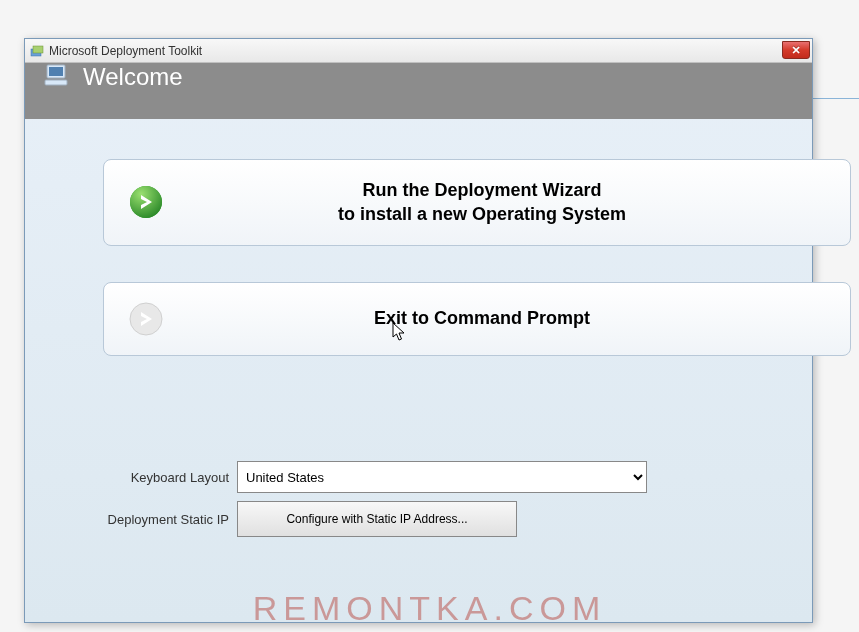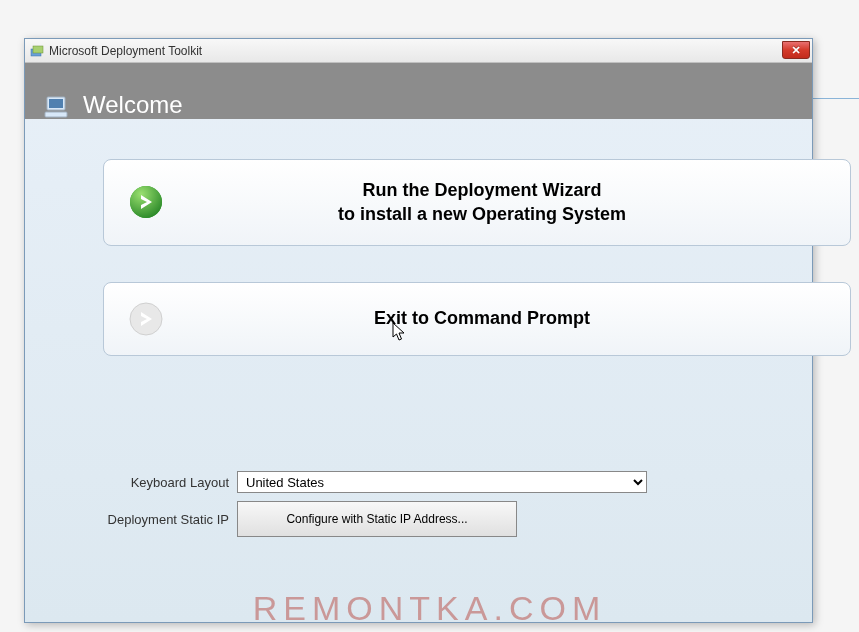--- a/index.html
+++ b/index.html
@@ -67,21 +67,21 @@
     .close-x {
       color: white;
       font-size: 11px;
       font-weight: bold;
       text-shadow: 0 -1px 0 rgba(0,0,0,0.3);
     }
     .header-bar {
       height: 56px;
       background: #8c8c8c;
       display: flex;
-      align-items: flex-end;
+      align-items: flex-start;
       padding-left: 18px;
       gap: 12px;
     }
     .header-icon {
       width: 28px;
       height: 24px;
       display: inline-flex;
     }
     .header-title {
       color: #fff;
@@ -132,21 +132,21 @@
     }
     .form-label {
       width: 140px;
       text-align: right;
       margin-right: 8px;
       font-size: 13px;
       color: #333;
     }
     .form-select {
       width: 410px;
-      height: 22px;
+      height: 32px;
       border: 1px solid #888;
       background: white;
       font-size: 13px;
       padding: 1px 4px;
       font-family: inherit;
     }
     .form-button {
       width: 280px;
       height: 36px;
       border: 1px solid #888;

